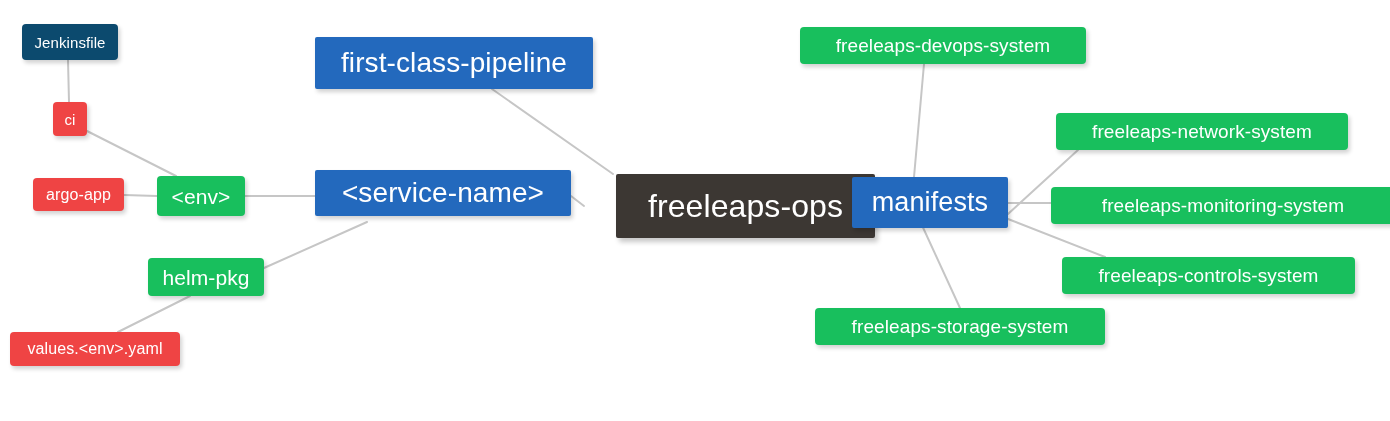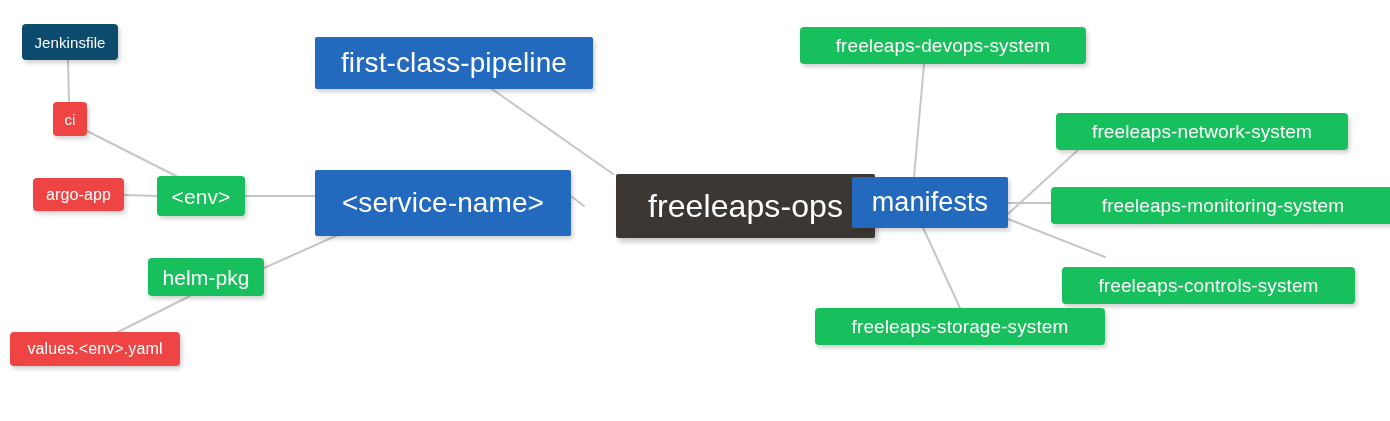--- a/index.html
+++ b/index.html
@@ -85,38 +85,38 @@
       </div>
       <div class="node green" style="left: 148px; top: 258px; width: 116px; height: 38px; font-size: 21px;">
         <span>helm-pkg</span>
       </div>
       <div class="node red" style="left: 10px; top: 332px; width: 170px; height: 34px; font-size: 16px;">
         <span>values.&lt;env&gt;.yaml</span>
       </div>
       <div class="node blue" style="left: 315px; top: 37px; width: 278px; height: 52px; font-size: 28px;">
         <span>first-class-pipeline</span>
       </div>
-      <div class="node blue" style="left: 315px; top: 170px; width: 256px; height: 66px; font-size: 28px;">
+      <div class="node blue" style="left: 315px; top: 170px; width: 256px; height: 46px; font-size: 28px;">
         <span>&lt;service-name&gt;</span>
       </div>
       <div class="node root" style="left: 584px; top: 174px; width: 259px; height: 64px; font-size: 32px; margin-left: 32px;">
         <span>freeleaps-ops</span>
       </div>
       <div class="node blue" style="left: 852px; top: 177px; width: 156px; height: 51px; font-size: 27px;">
         <span>manifests</span>
       </div>
       <div class="node green" style="left: 800px; top: 27px; width: 286px; height: 37px; font-size: 19px;">
         <span>freeleaps-devops-system</span>
       </div>
       <div class="node green" style="left: 1056px; top: 113px; width: 292px; height: 37px; font-size: 19px;">
         <span>freeleaps-network-system</span>
       </div>
       <div class="node green" style="left: 1051px; top: 187px; width: 344px; height: 37px; font-size: 19px;">
         <span>freeleaps-monitoring-system</span>
       </div>
-      <div class="node green" style="left: 1062px; top: 257px; width: 293px; height: 37px; font-size: 19px; margin-top: 10px;">
+      <div class="node green" style="left: 1062px; top: 257px; width: 293px; height: 37px; font-size: 19px;">
         <span>freeleaps-controls-system</span>
       </div>
       <div class="node green" style="left: 815px; top: 308px; width: 290px; height: 37px; font-size: 19px; align-items: center;">
         <span>freeleaps-storage-system</span>
       </div>
     </div>
 </div>
 
 </body></html>

